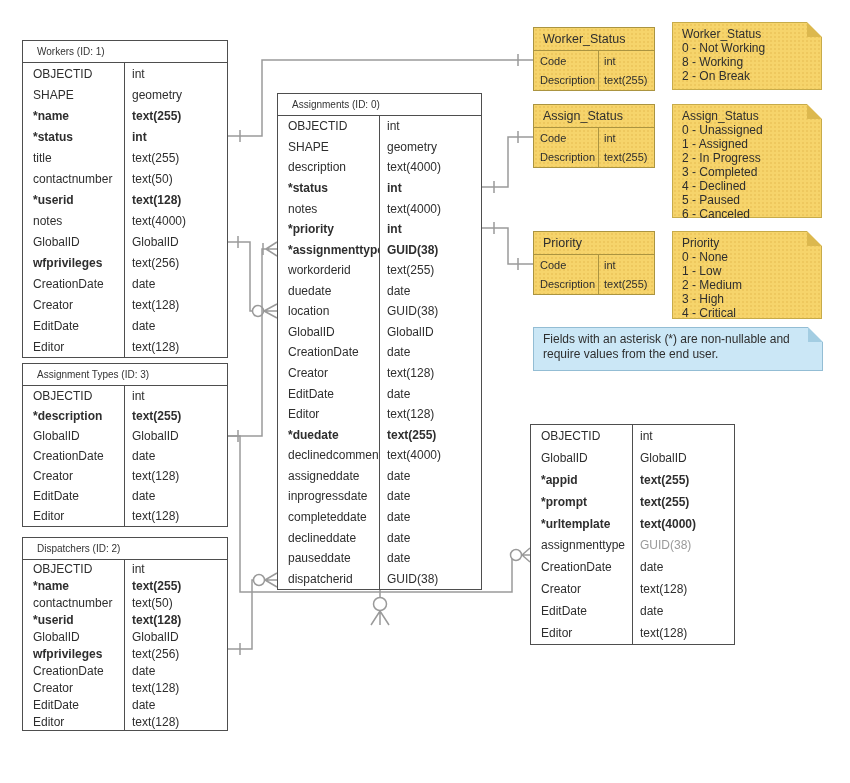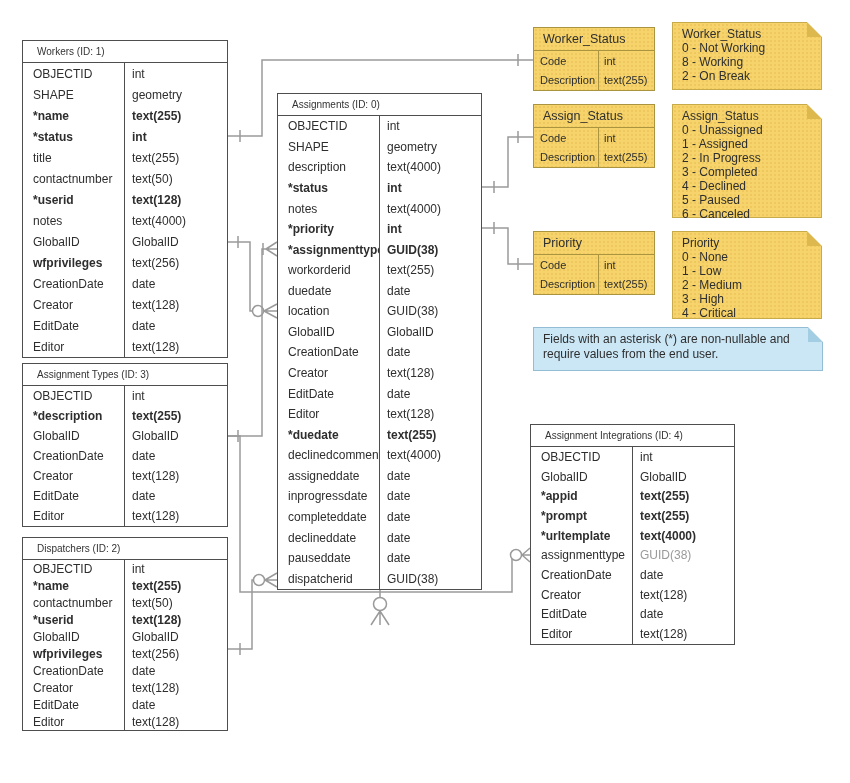--- a/index.html
+++ b/index.html
@@ -347,21 +347,20 @@
           <div class="ecell name">EditDate</div>
           <div class="ecell type">date</div>
         </div>
         <div class="erow">
           <div class="ecell name">Editor</div>
           <div class="ecell type">text(128)</div>
         </div>
       </div>
     </div>
   <div class="entity" id="integrations">
-      <div class="entity-header">Assignment Integrations (ID: 4)</div>
       <div class="entity-rows">
         <div class="erow">
           <div class="ecell name">OBJECTID</div>
           <div class="ecell type">int</div>
         </div>
         <div class="erow">
           <div class="ecell name">GlobalID</div>
           <div class="ecell type">GlobalID</div>
         </div>
         <div class="erow">

